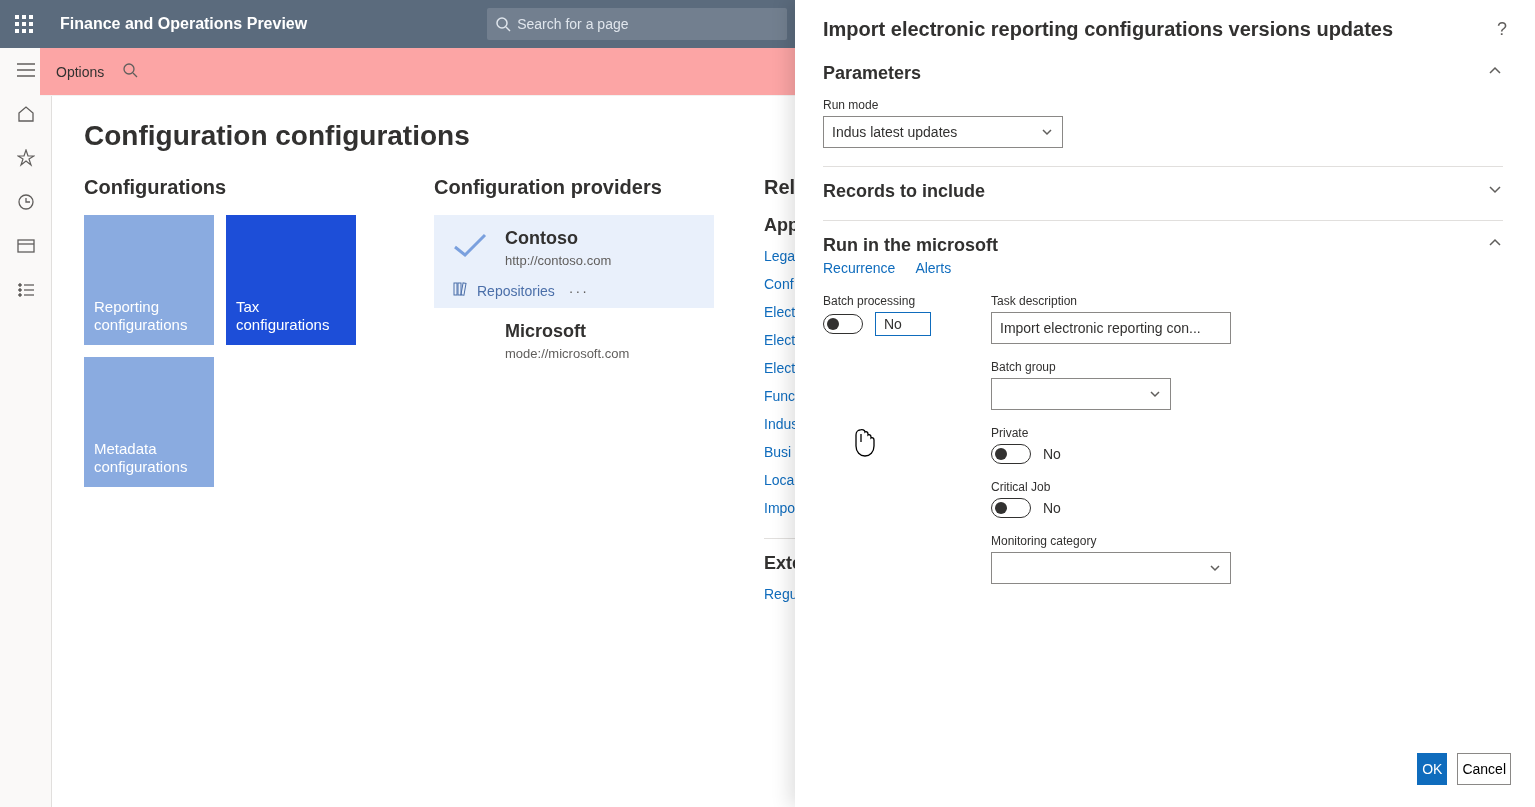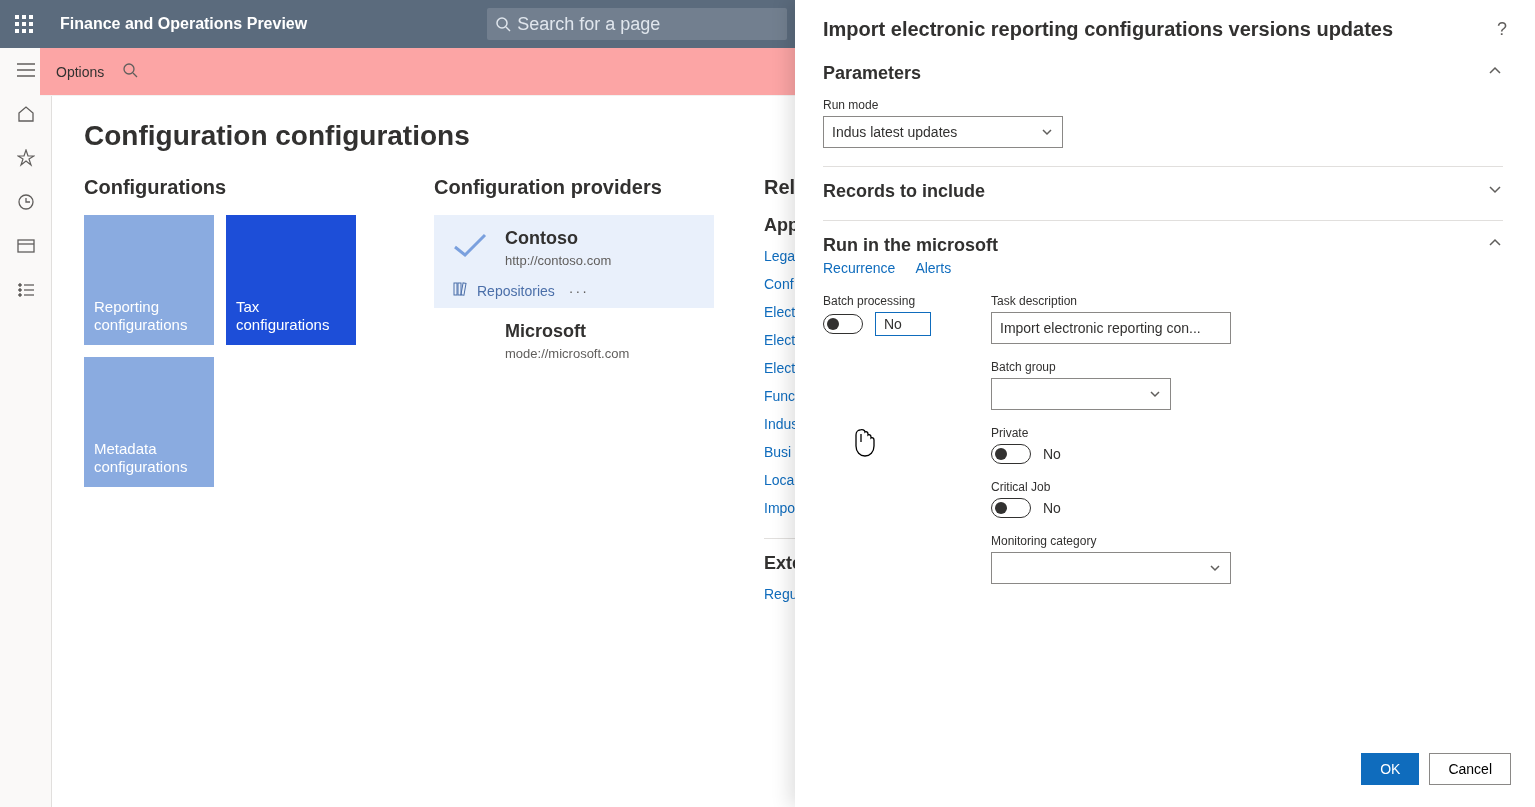--- a/index.html
+++ b/index.html
@@ -6,21 +6,21 @@
 body { width: 1535px; height: 807px; overflow: hidden; background: #fff; color: #323130; position: relative; }
 
 
 .topbar { height: 48px; background: #5b6b7d; display: flex; align-items: center; color: #fff; }
 .topbar .waffle { width: 48px; display: flex; align-items: center; justify-content: center; }
 .waffle-grid { display: grid; grid-template-columns: repeat(3,4px); grid-template-rows: repeat(3,4px); gap: 3px; }
 .waffle-grid span { width:4px; height:4px; background:#fff; }
 .topbar .app-title { font-size: 16px; font-weight: 600; margin-left: 12px; flex: 0 0 auto; }
 .topbar .search-wrap { margin-left: 180px; width: 300px; height: 32px; background: rgba(255,255,255,.14); border-radius: 2px; display:flex; align-items:center; padding:0 8px; color:#e0e6ed; }
 .topbar .search-wrap svg { flex:0 0 auto; margin-right:6px; }
-.topbar .search-wrap input { background:transparent; border:none; outline:none; color:#000000; font-size:18px; width:100%; }
+.topbar .search-wrap input { background:transparent; border:none; outline:none; color:#000000; font-size:14px; width:100%; }
 .topbar .search-wrap input::placeholder { color:#e0e6ed; }
 
 
 .leftrail { position:absolute; top:48px; left:0; width:52px; bottom:0; background:#faf9f8; border-right:1px solid #e1dfdd; display:flex; flex-direction:column; align-items:center; }
 .leftrail .rail-btn { width:48px; height:44px; display:flex; align-items:center; justify-content:center; color:#605e5c; }
 .leftrail .rail-btn svg { stroke:#605e5c; }
 
 
 .subbar { position:absolute; top:48px; left:40px; right:0; height:48px; background:#fca5a5; border-bottom:1px solid #f3f2f1; display:flex; align-items:center; padding:0 16px; gap:18px; color:#323130; }
 .subbar .opt { font-size:14px; }
@@ -74,21 +74,21 @@
 .linkrow a { color:#0f6cbd; font-size:14px; text-decoration:none; }
 .twocol { display:flex; gap:60px; }
 .toggle-row { display:flex; align-items:center; gap:12px; margin-top:4px; }
 .toggle { width:40px; height:20px; border:1px solid #323130; border-radius:10px; position:relative; background:#fff; }
 .toggle .knob { position:absolute; width:12px; height:12px; background:#323130; border-radius:50%; top:3px; left:3px; }
 .toggle-state { font-size:14px; }
 .toggle-state.boxed { border:1px solid #0f6cbd; padding:3px 8px; min-width:56px; }
 .rfield { margin-bottom:16px; }
 
 .fo-foot { padding:14px 24px 22px; display:flex; justify-content:flex-end; gap:10px; }
-.btn { height:32px; padding:0 18px; border:1px solid #8a8886; background:#fff; font-size:14px; cursor:pointer; }
+.btn { height:32px; padding:0 4px; border:1px solid #8a8886; background:#fff; font-size:14px; cursor:pointer; }
 .btn.primary { background:#0f6cbd; border-color:#0f6cbd; color:#fff; }
 
 .cursor { position:absolute; pointer-events:none; }
 </style>
 </head>
 <body>
 
 <div class="topbar">
   <div class="waffle">
     <div class="waffle-grid">

